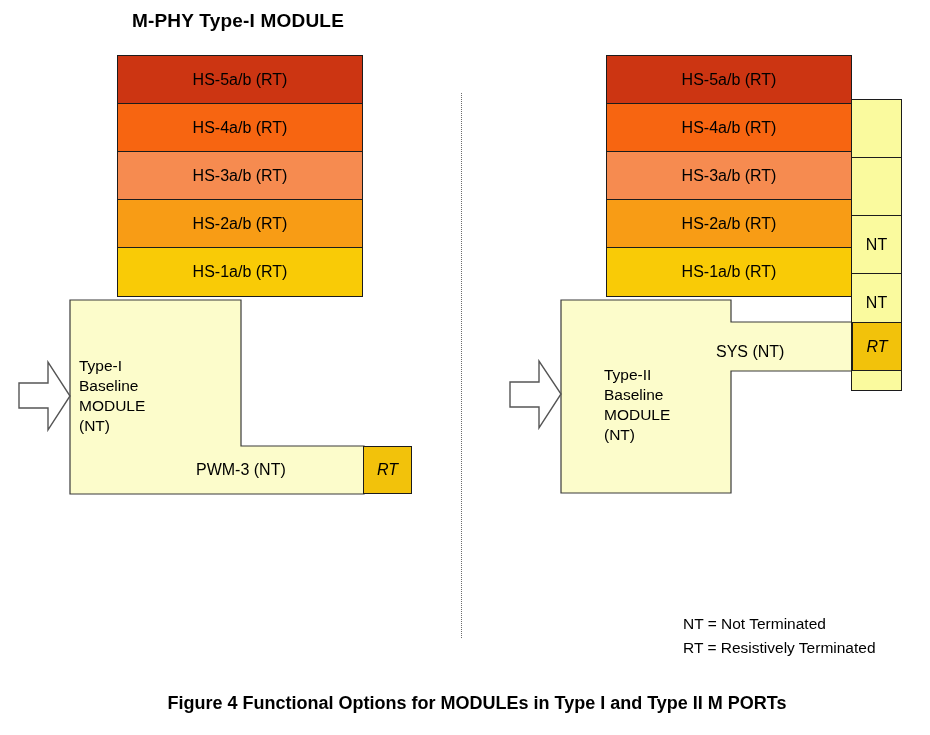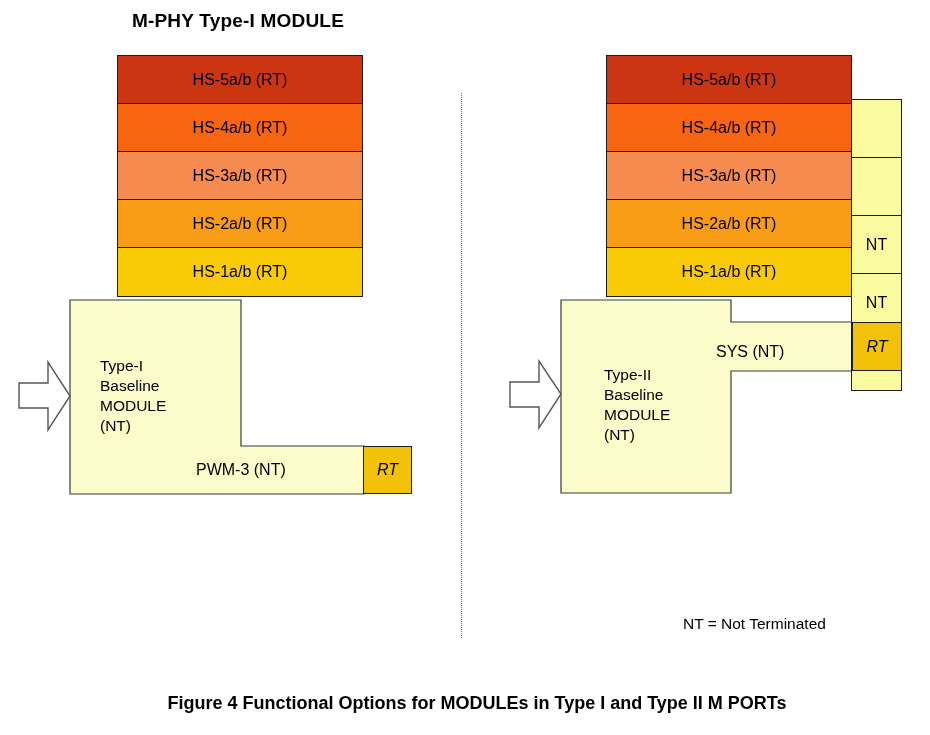--- a/index.html
+++ b/index.html
@@ -119,21 +119,21 @@
   </div>
 
   <div class="nt-col">
     <div class="nt-cell" style="background: rgb(250, 250, 158);"></div>
     <div class="nt-cell" style="background: rgb(250, 250, 158);"></div>
     <div class="nt-cell" style="background: rgb(250, 250, 158);">NT</div>
     <div class="nt-cell" style="background: rgb(250, 250, 158);">NT</div>
     <div class="nt-cell" style="background: rgb(250, 250, 158);">NT</div>
   </div>
 
-  <div class="baseline-text" style="left:100px;top:356px">
+  <div class="baseline-text" style="left:79px;top:356px">
     <div>Type-I</div>
     <div>Baseline</div>
     <div>MODULE</div>
     <div>(NT)</div>
   </div>
   <div class="baseline-text" style="left:604px;top:365px">
     <div>Type-II</div>
     <div>Baseline</div>
     <div>MODULE</div>
     <div>(NT)</div>
@@ -142,17 +142,18 @@
   <div class="lane-label" style="left:196px;top:461px;width:116px">PWM-3 (NT)</div>
   <div class="lane-label" style="left:716px;top:343px;width:110px">SYS (NT)</div>
 
   <div class="rt-box" style="left: 363px; top: 446px; width: 49px; height: 48px; background: rgb(242, 194, 11);">RT</div>
   <div class="rt-box" style="left: 852px; top: 322px; width: 50px; height: 49px; background: rgb(242, 194, 11);">RT</div>
 
   <div class="divider"></div>
 
   <div class="legend">
     <div>NT = Not Terminated</div>
+    <div>RT = Resistively Terminated</div>
   </div>
 
   <div class="caption">Figure 4 Functional Options for MODULEs in Type I and Type II M PORTs</div>
 
 </div>
 
 </body></html>

